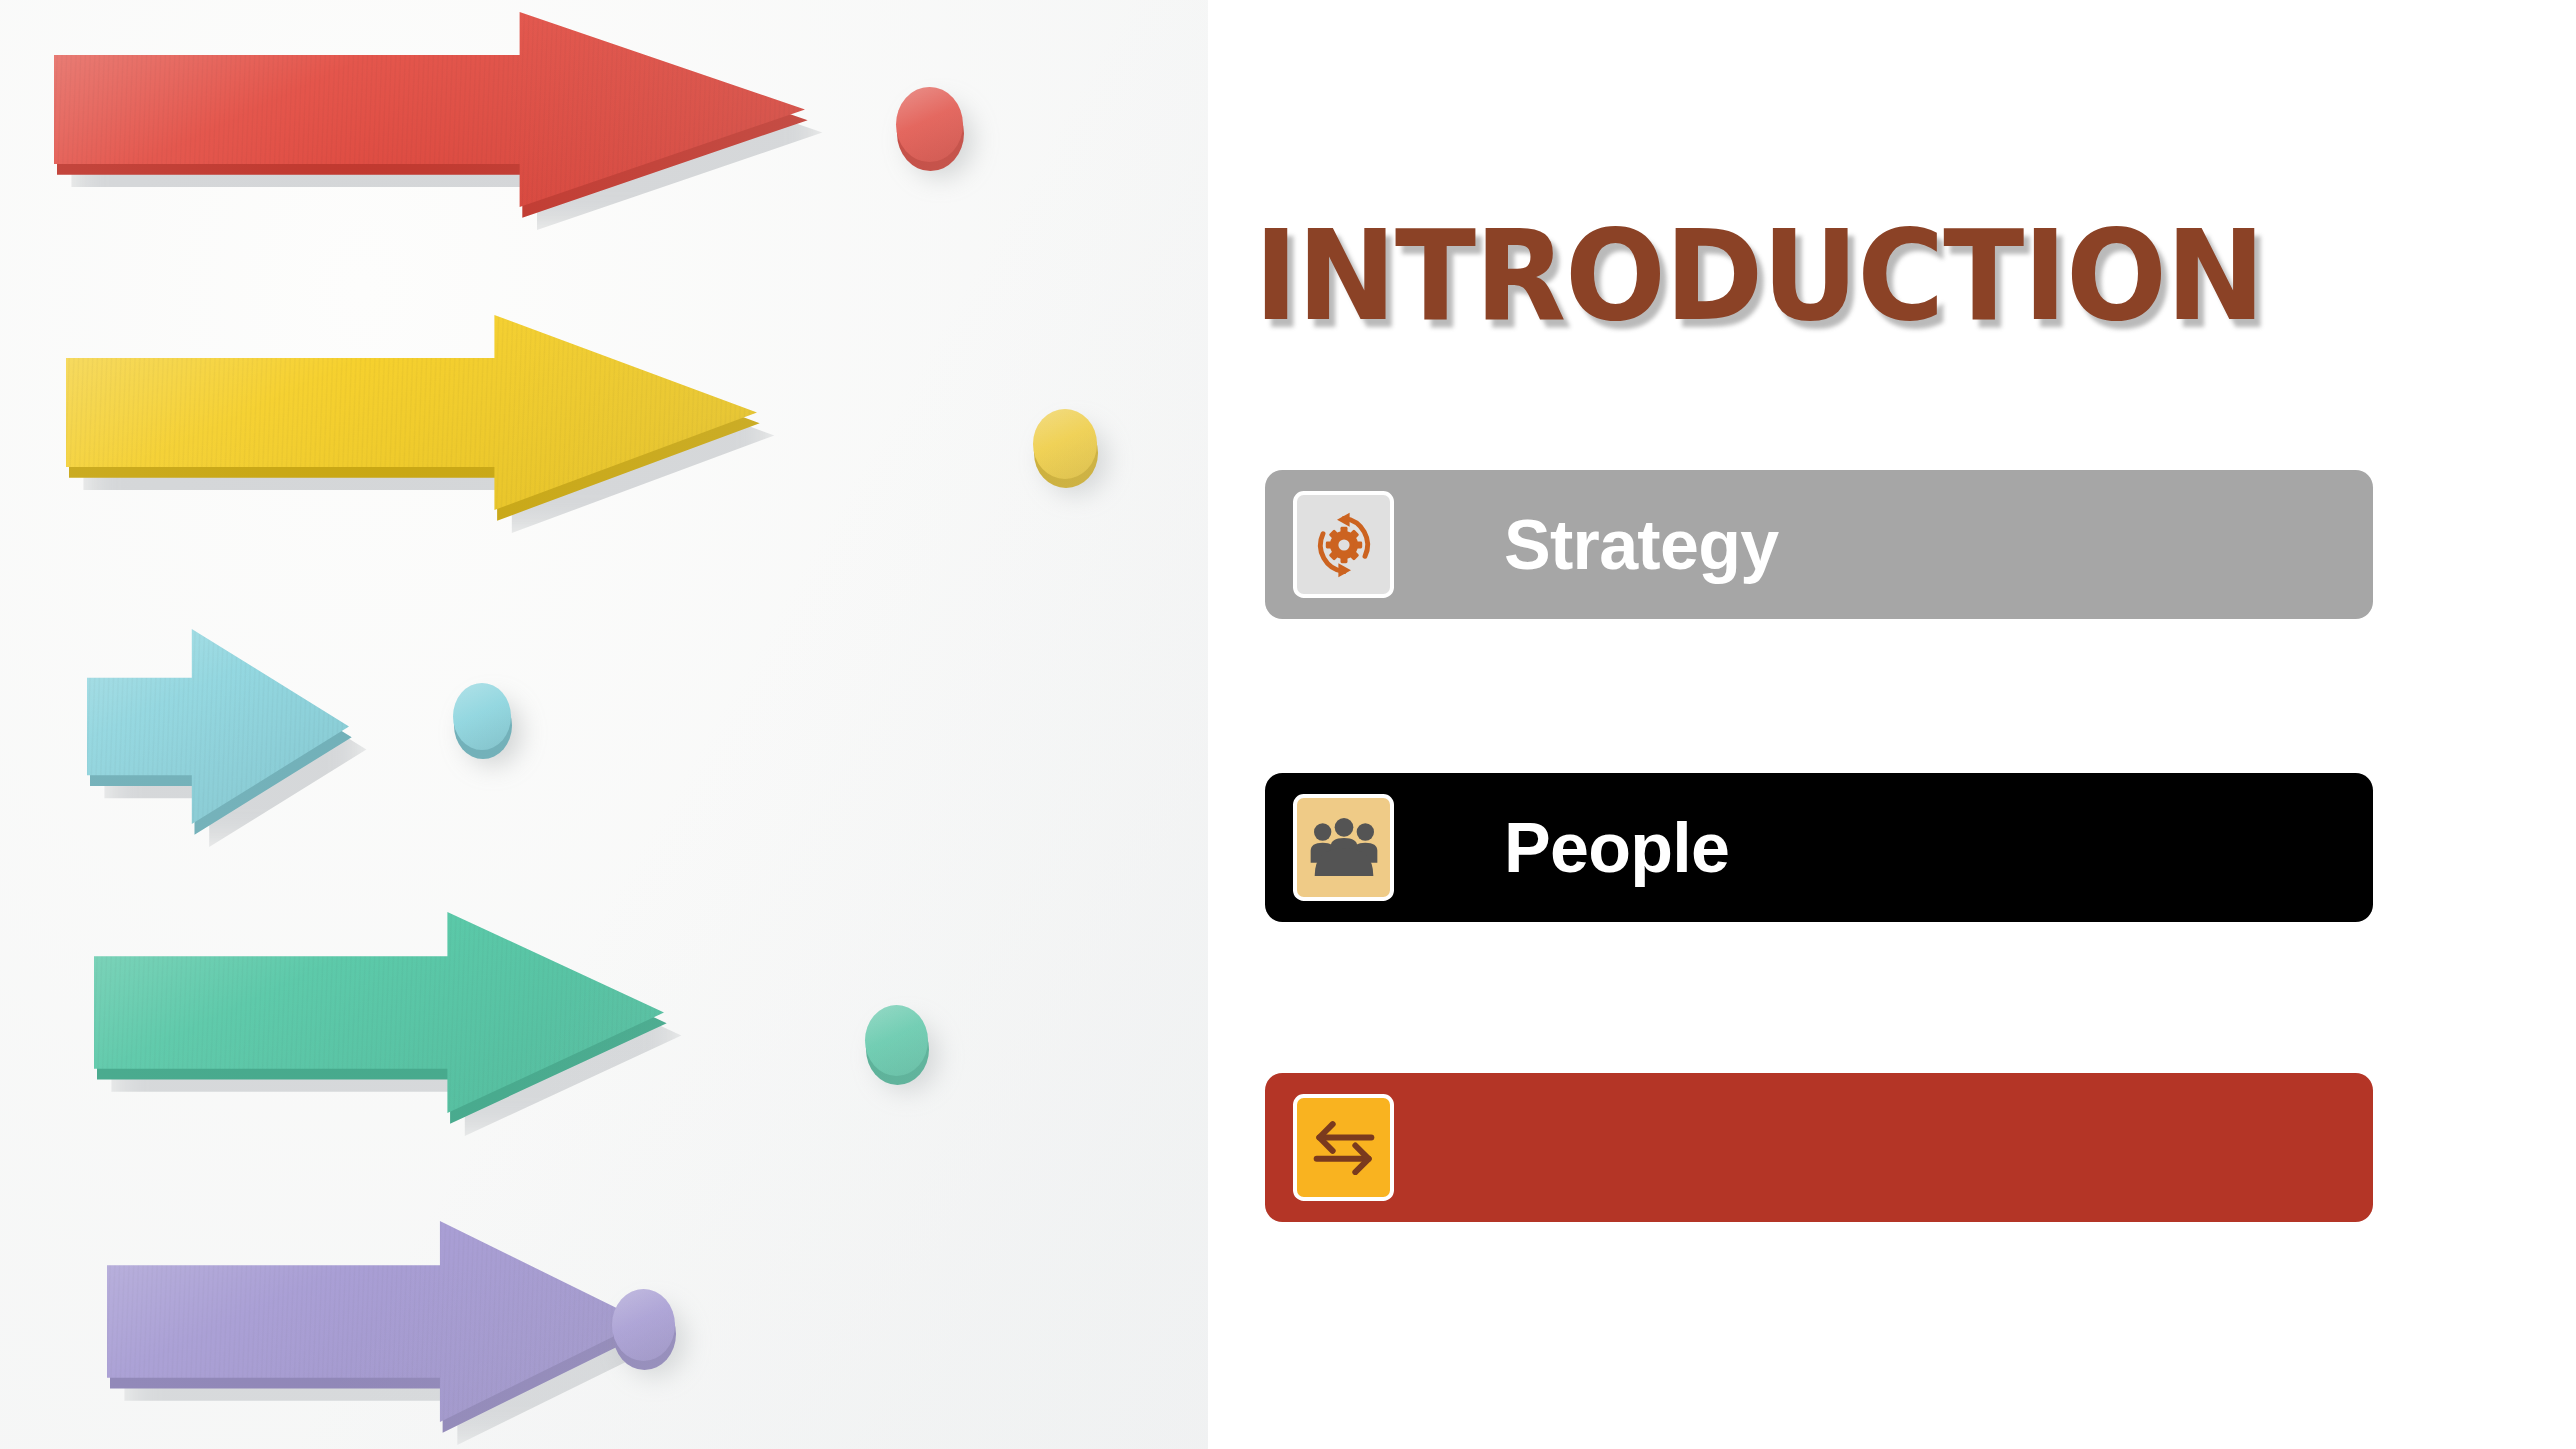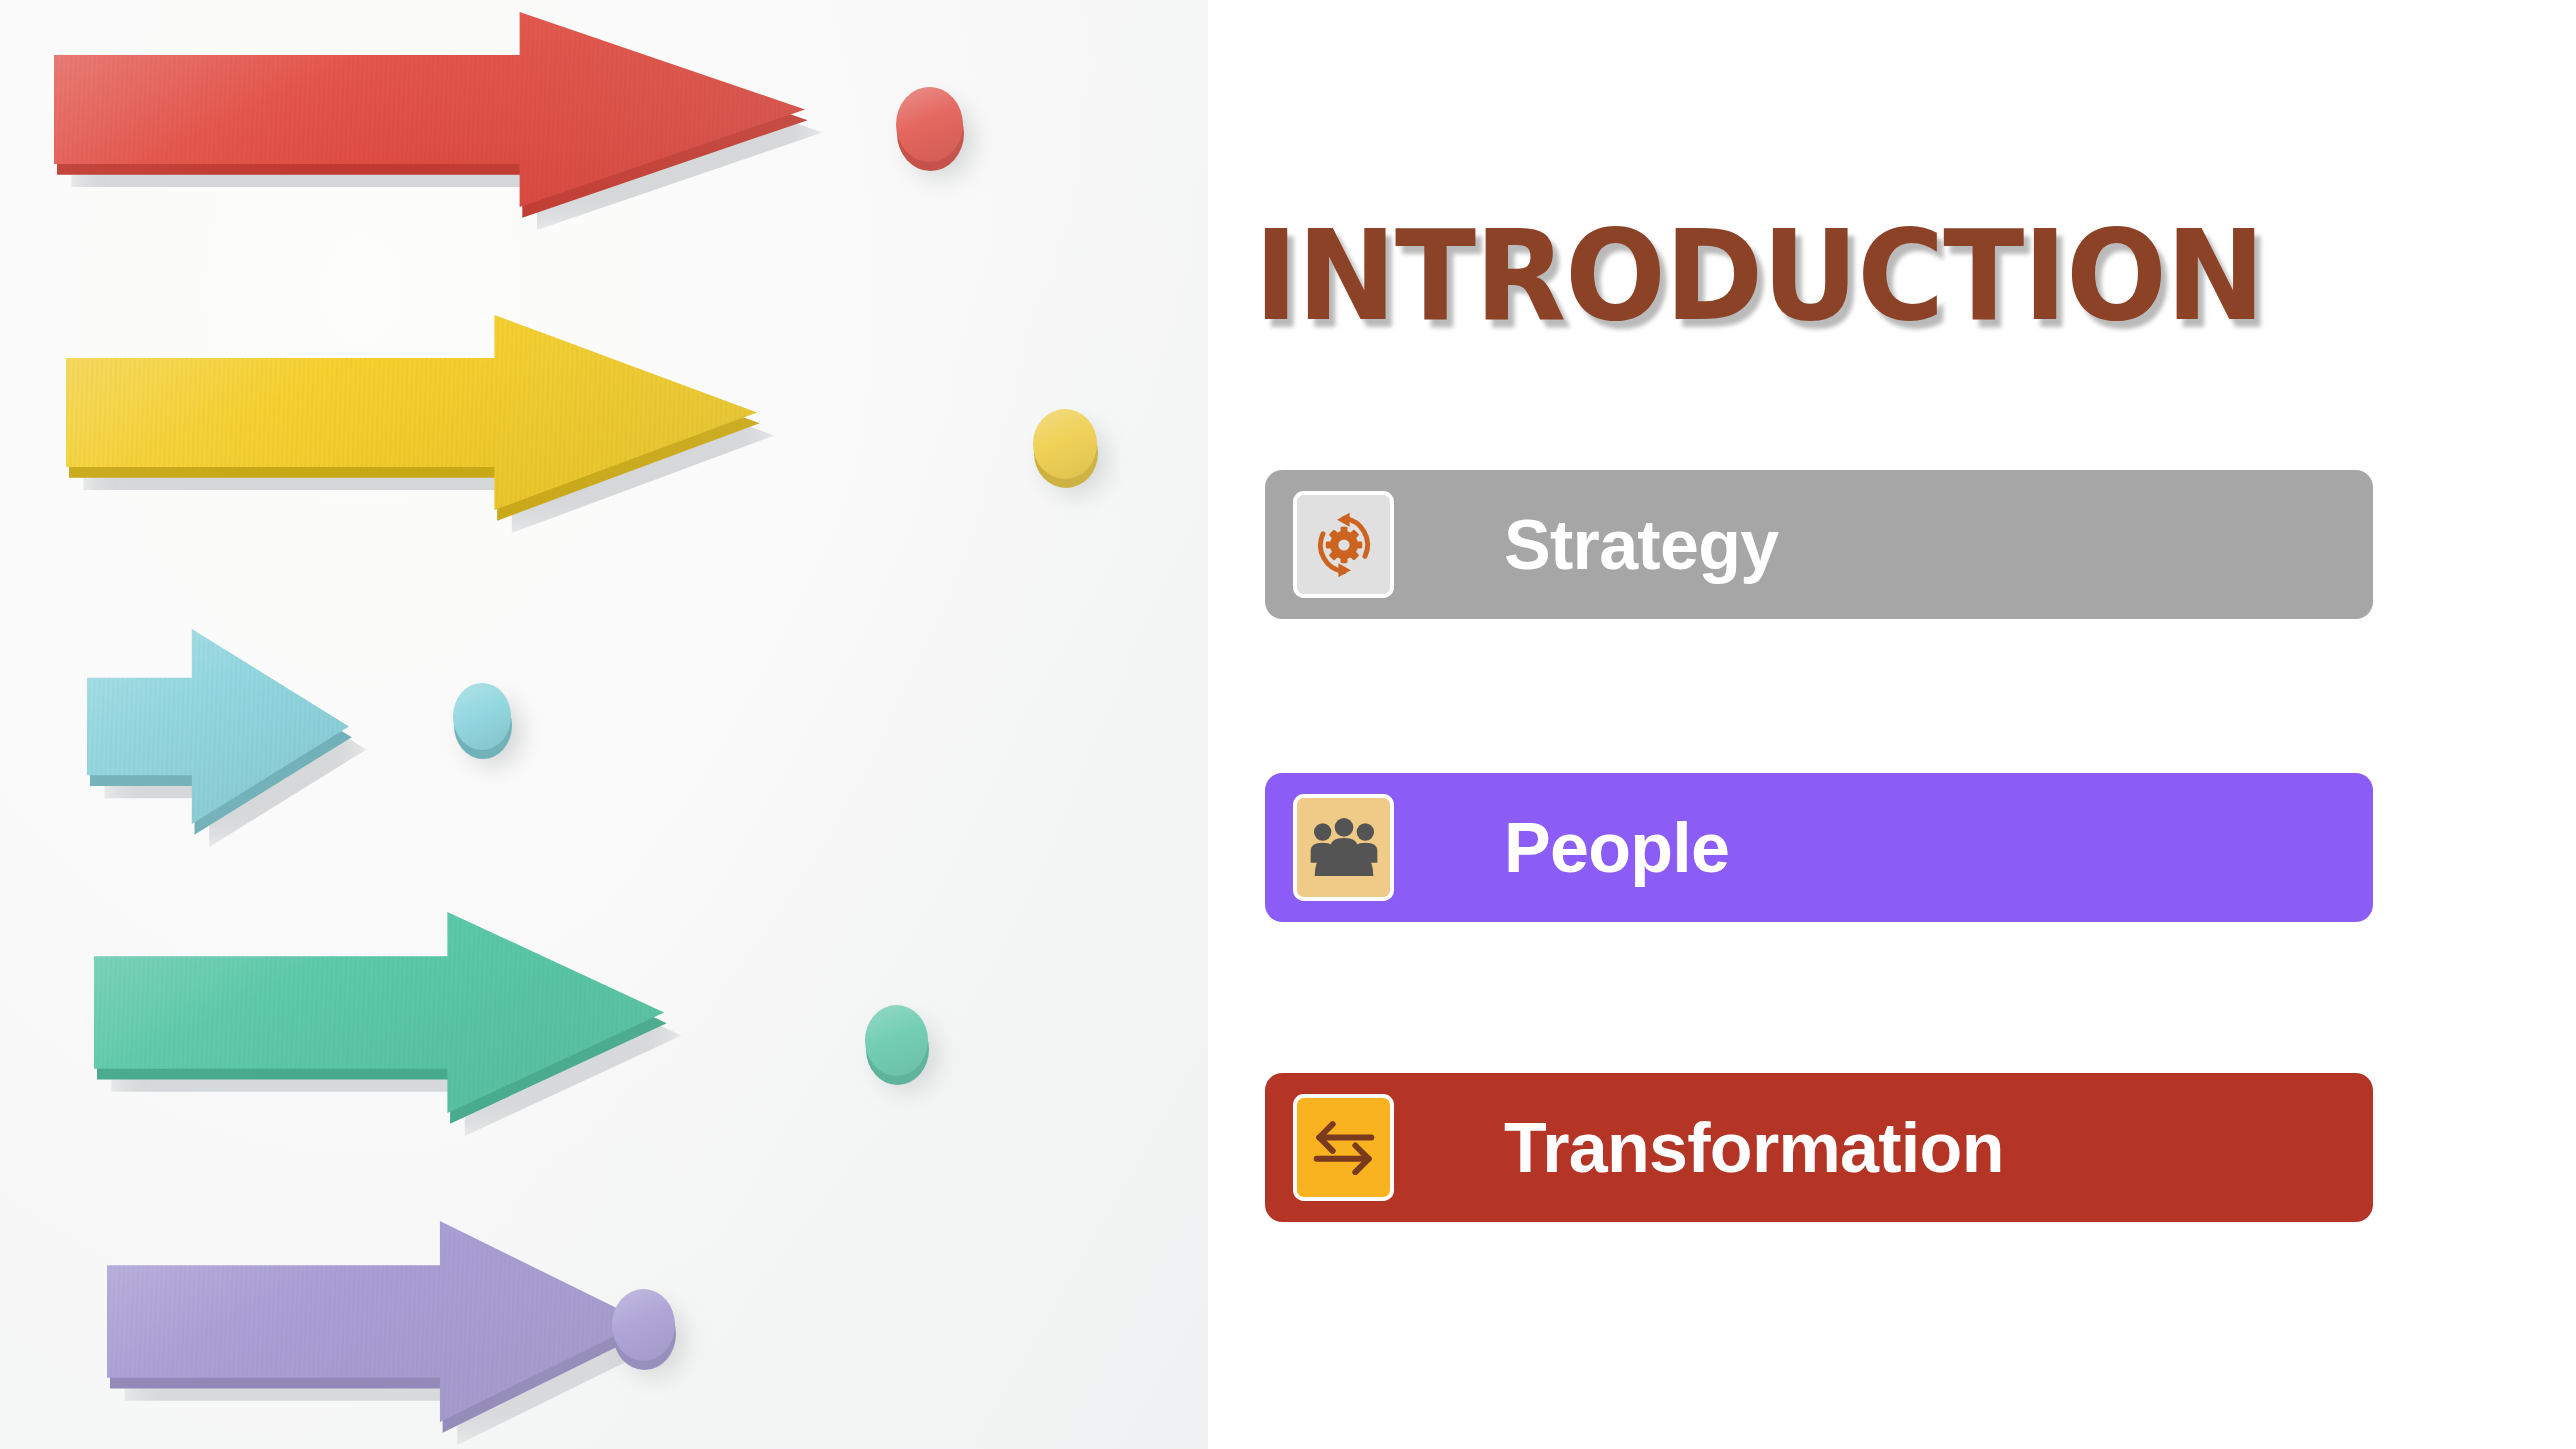--- a/index.html
+++ b/index.html
@@ -317,21 +317,21 @@
               <rect x="30" y="60" width="11" height="10" rx="2" transform="rotate(45 35.5 65)"></rect>
               <rect x="59" y="60" width="11" height="10" rx="2" transform="rotate(-45 64.5 65)"></rect>
             </g>
             <circle cx="50" cy="50" r="8" fill="#E0E0E0"></circle>
           </svg>
         </span>
       </div>
       <div class="bar-label">Strategy</div>
     </div>
 
-    <div class="agenda-bar" id="bar-people" style="background:#8b5cf6;">
+    <div class="agenda-bar" id="bar-people" style="background:#000000;">
       <div class="icon-tile" style="background:#EFCB87;">
         <span>
           <svg width="70" height="64" viewBox="0 0 104 96" aria-hidden="true">
             <g fill="#545454">
 
               <circle cx="20" cy="24" r="13"></circle>
               <path d="M 2 70 L 2 52 Q 2 40 20 40 Q 38 40 38 52 L 38 70 Z"></path>
 
               <circle cx="84" cy="24" r="13"></circle>
               <path d="M 66 70 L 66 52 Q 66 40 84 40 Q 102 40 102 52 L 102 70 Z"></path>
@@ -353,18 +353,17 @@
           <svg width="68" height="55" viewBox="0 0 102 82" aria-hidden="true">
             <g stroke="#7A3A1E" stroke-width="9" stroke-linecap="round" stroke-linejoin="round" fill="none">
               <line x1="14" y1="26" x2="92" y2="26"></line>
               <polyline points="34,6 14,26 34,46"></polyline>
               <line x1="10" y1="58" x2="88" y2="58"></line>
               <polyline points="68,38 88,58 68,78"></polyline>
             </g>
           </svg>
         </span>
       </div>
-      <div class="bar-label">Transformation</div>
     </div>
 
   </div>
 </div>
 
 
 </body></html>

